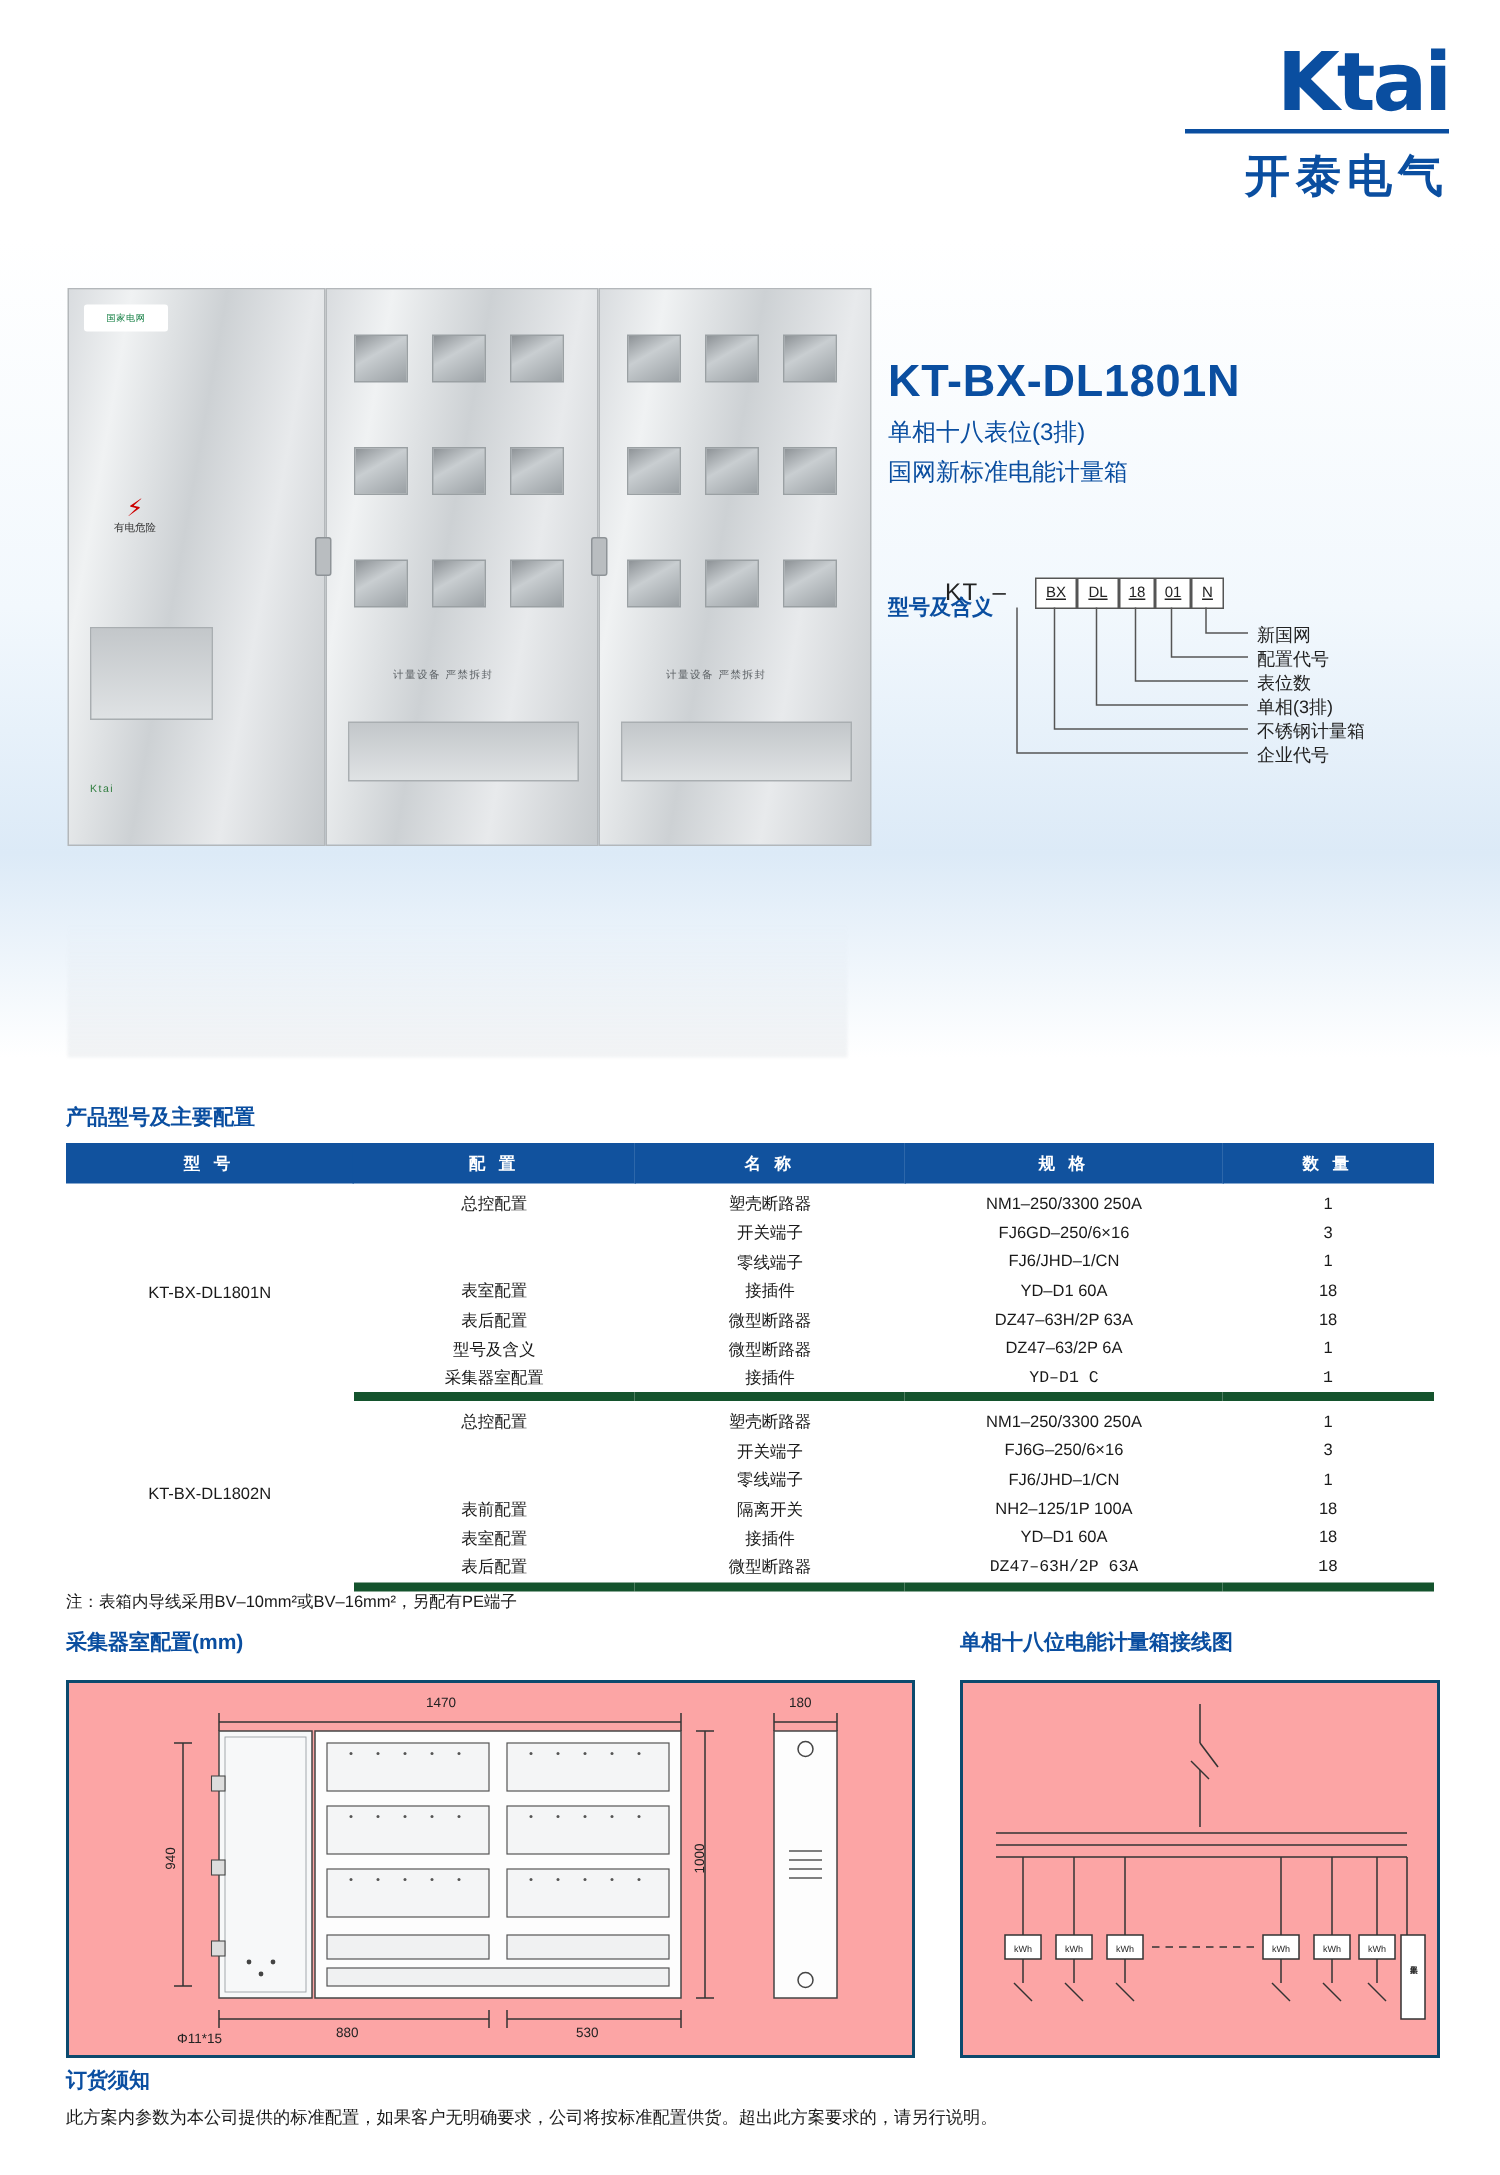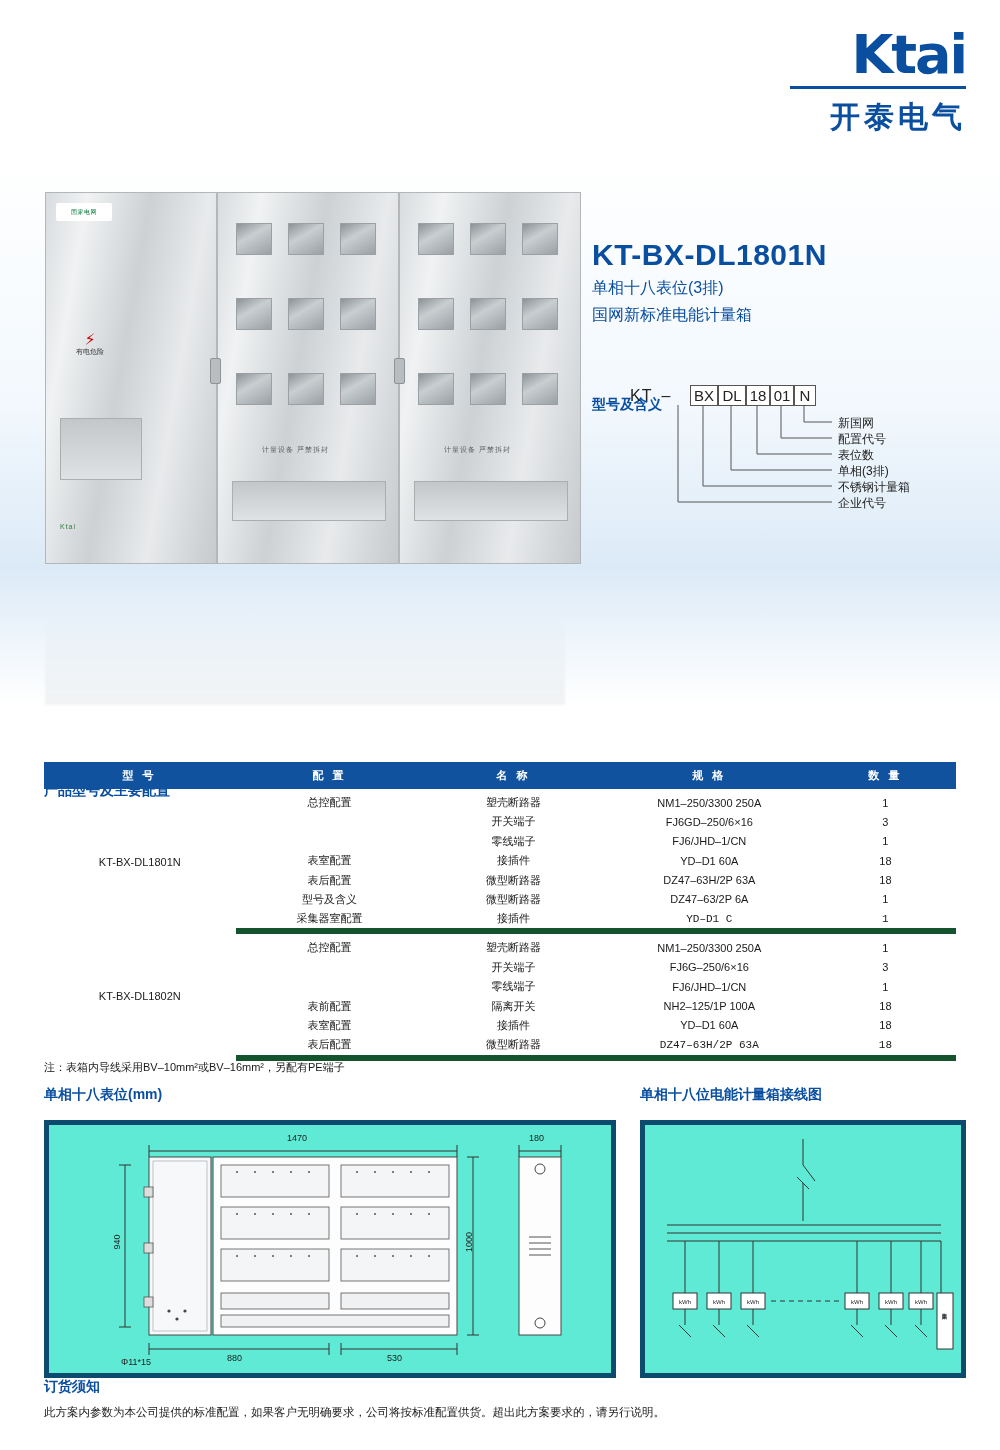--- a/index.html
+++ b/index.html
@@ -46,40 +46,40 @@
 
   
   .title-main{position:absolute;left:592px;top:78px;font-size:30px;font-weight:bold;color:#0a4ea0;letter-spacing:.5px;}
   .title-s1{position:absolute;left:592px;top:118px;font-size:16px;color:#0a4ea0;}
   .title-s2{position:absolute;left:592px;top:145px;font-size:16px;color:#0a4ea0;}
   .sec-label{position:absolute;left:592px;top:196px;font-size:14px;font-weight:bold;color:#0a4ea0;margin-top:40px;}
 
   
   .model-area{position:absolute;left:592px;top:225px;width:380px;height:135px;}
   .m-kt{position:absolute;left:38px;top:2px;font-size:16px;color:#222;letter-spacing:1px;}
-  .mbox{position:absolute;top:0;height:19px;border:1px solid #555;font-size:15px;color:#222;
-    display:flex;align-items:center;justify-content:center;background:#fff;}
+  .mbox{position:absolute;top:0;height:19px;border:1px solid #555;font-size:10px;color:#222;
+    display:flex;align-items:center;justify-content:center;background:#fff;text-decoration:underline;}
   .m-desc{position:absolute;font-size:12px;color:#222;white-space:nowrap;}
 
   
   .spec{position:absolute;left:592px;top:568px;width:378px;border-collapse:collapse;font-size:11px;}
   .spec th{background:#c6c8ca;border:1px solid #ffffff;color:#1a1a1a;font-weight:normal;padding:7px 2px;text-align:center;}
   .spec td{background:#eceded;border:1px solid #ffffff;color:#1a1a1a;padding:7px 2px;text-align:center;}
 
   
   .h2{position:absolute;left:44px;font-size:14px;font-weight:bold;color:#0a4ea0;}
   .cfg-tbl{position:absolute;left:44px;top:762px;width:912px;border-collapse:collapse;font-size:11px;}
   .cfg-tbl th{background:#11529e;color:#fff;font-weight:bold;padding:6px 0;letter-spacing:3px;border-right:1px solid #11529e;}
   .cfg-tbl td{padding:2.2px 0;text-align:center;color:#1a1a1a;}
   .grp-top td{padding-top:6px;}
   .rowdiv td{border-bottom:6px solid #14532d;font-family:Liberation Mono, monospace;}
   .note{position:absolute;left:44px;top:1060px;font-size:11px;color:#1a1a1a;}
 
   
-  .draw-box{position:absolute;border:5px solid #0c4a6e;background:#5eead4;}
+  .draw-box{position:absolute;border:2px solid #0c4a6e;background:#fca5a5;}
   .dim-txt{position:absolute;font-size:9px;color:#222;}
 
   
   .h2b{position:absolute;left:44px;top:1378px;font-size:14px;font-weight:bold;color:#0a4ea0;}
   .notice{position:absolute;left:44px;top:1404px;width:910px;font-size:11.5px;color:#1a1a1a;line-height:1.5;}
   svg{display:block;}
 </style>
 </head>
 <body>
 
@@ -164,21 +164,21 @@
     <div class="m-desc" style="left:246px;top:30px;">新国网</div>
     <div class="m-desc" style="left:246px;top:46px;">配置代号</div>
     <div class="m-desc" style="left:246px;top:62px;">表位数</div>
     <div class="m-desc" style="left:246px;top:78px;">单相(3排)</div>
     <div class="m-desc" style="left:246px;top:94px;">不锈钢计量箱</div>
     <div class="m-desc" style="left:246px;top:110px;">企业代号</div>
   </div>
 
 </div>
 
-<div class="h2" style="top:736px;margin-top:46px;">产品型号及主要配置</div>
+<div class="h2" style="top:736px;">产品型号及主要配置</div>
 
 <table class="cfg-tbl">
   <tbody>
       <tr>
     <th style="width:192px;">型 号</th>
     <th style="width:188px;">配 置</th>
     <th style="width:180px;">名 称</th>
     <th style="width:212px;">规 格</th>
     <th style="width:140px;">数 量</th>
   </tr>
@@ -262,21 +262,21 @@
     <td>表后配置</td>
     <td>微型断路器</td>
     <td>DZ47–63H/2P 63A</td>
     <td>18</td>
   </tr>
 </tbody>
   </table>
 
 <div class="note">注：表箱内导线采用BV–10mm²或BV–16mm²，另配有PE端子</div>
 
-<div class="h2" style="top:1086px;">单相十八表位(mm)</div>
+<div class="h2" style="top:1086px;">采集器室配置(mm)</div>
 <div class="h2" style="left:640px;top:1086px;">单相十八位电能计量箱接线图</div>
 
 <div class="draw-box" style="left:44px;top:1120px;width:562px;height:248px;">
   <svg width="562" height="248" viewBox="0 0 562 248">
 
     <line x1="100" y1="26" x2="408" y2="26" stroke="#333" stroke-width="1"></line>
     <line x1="100" y1="20" x2="100" y2="32" stroke="#333" stroke-width="1"></line>
     <line x1="408" y1="20" x2="408" y2="32" stroke="#333" stroke-width="1"></line>
 
     <rect x="100" y="32" width="62" height="178" fill="#f7f8f9" stroke="#444" stroke-width="1"></rect>

